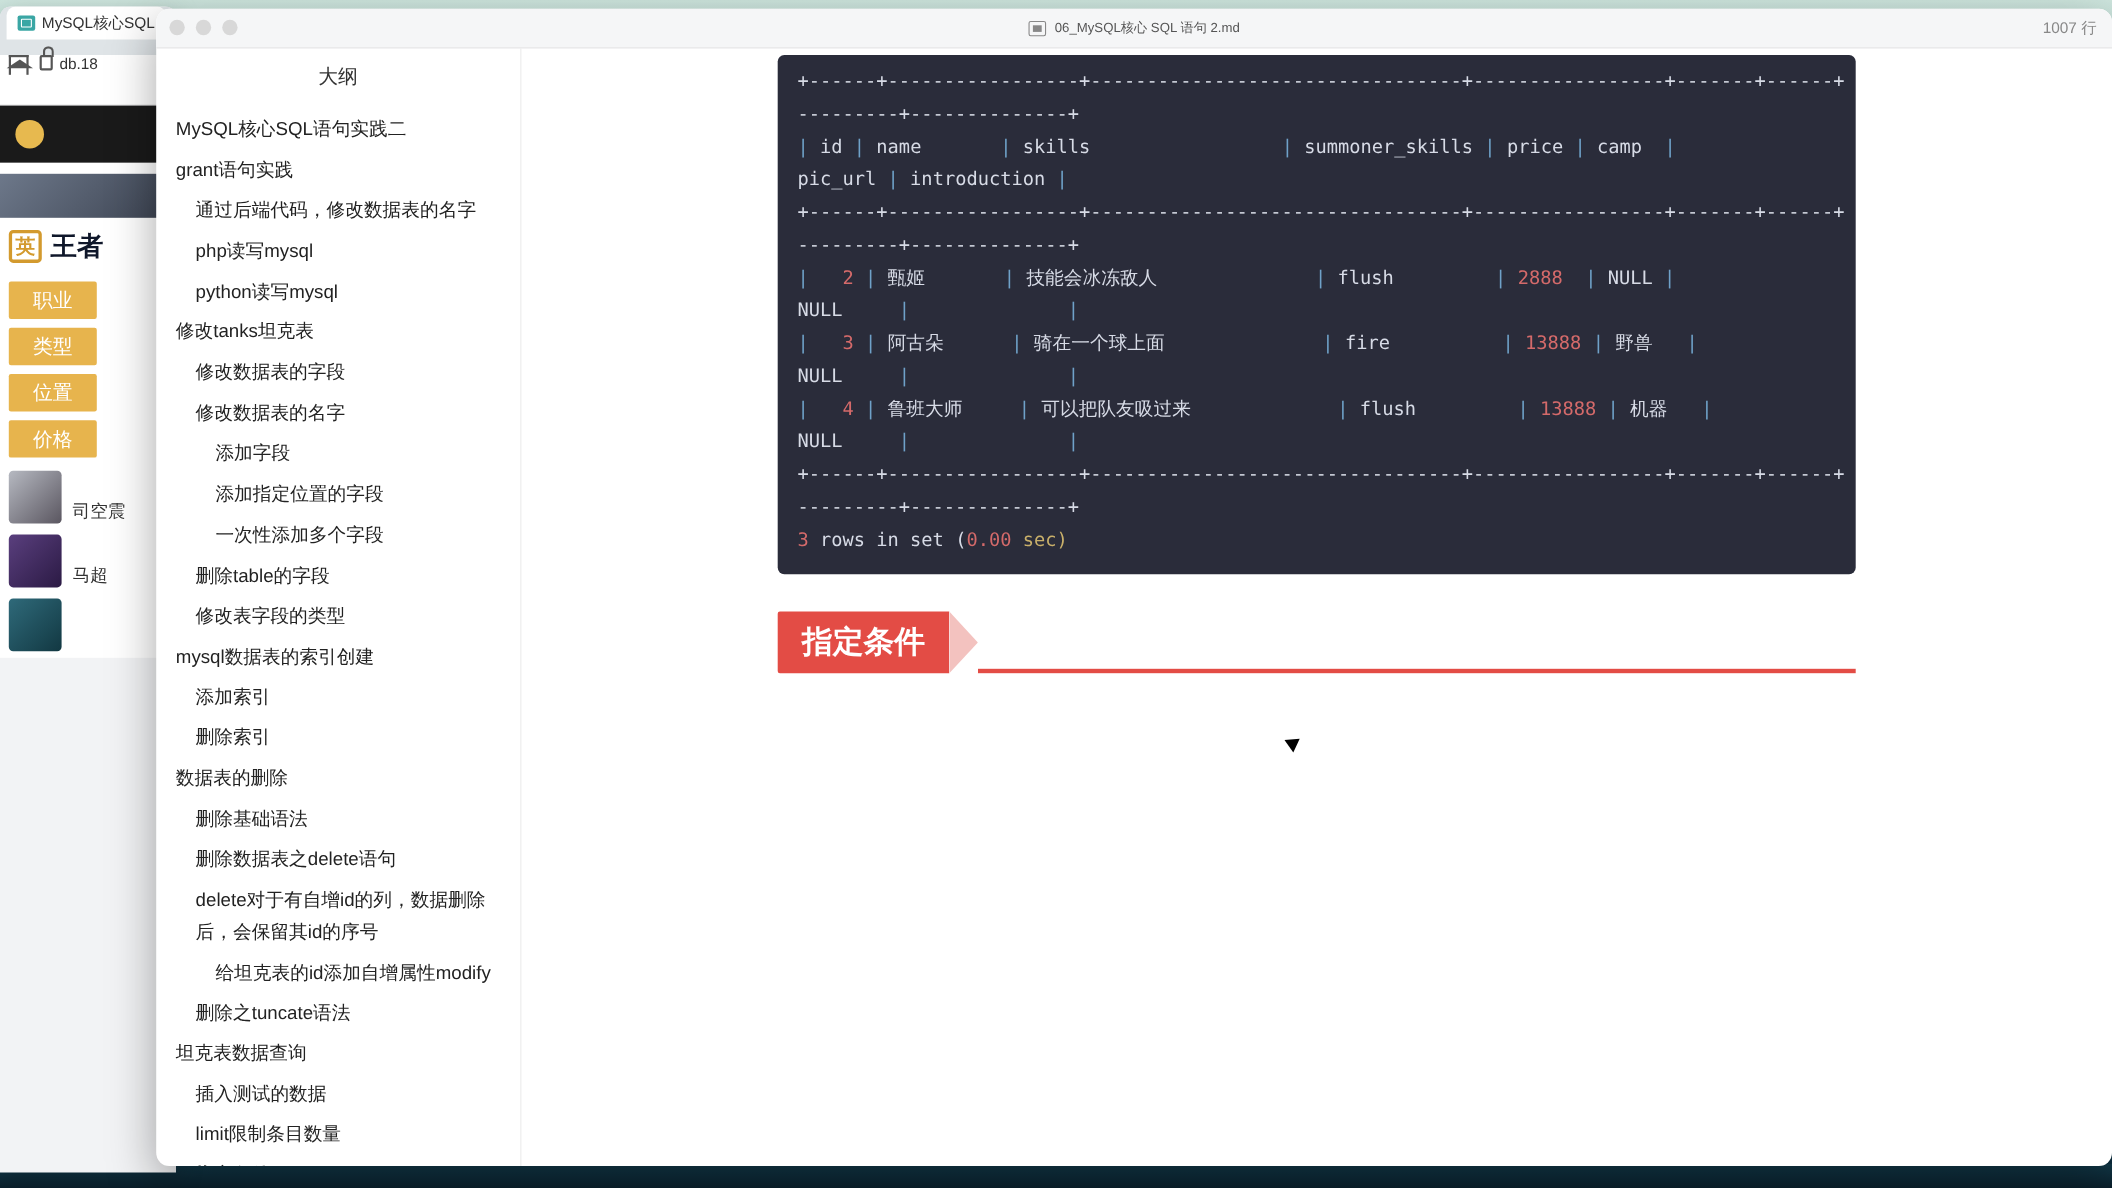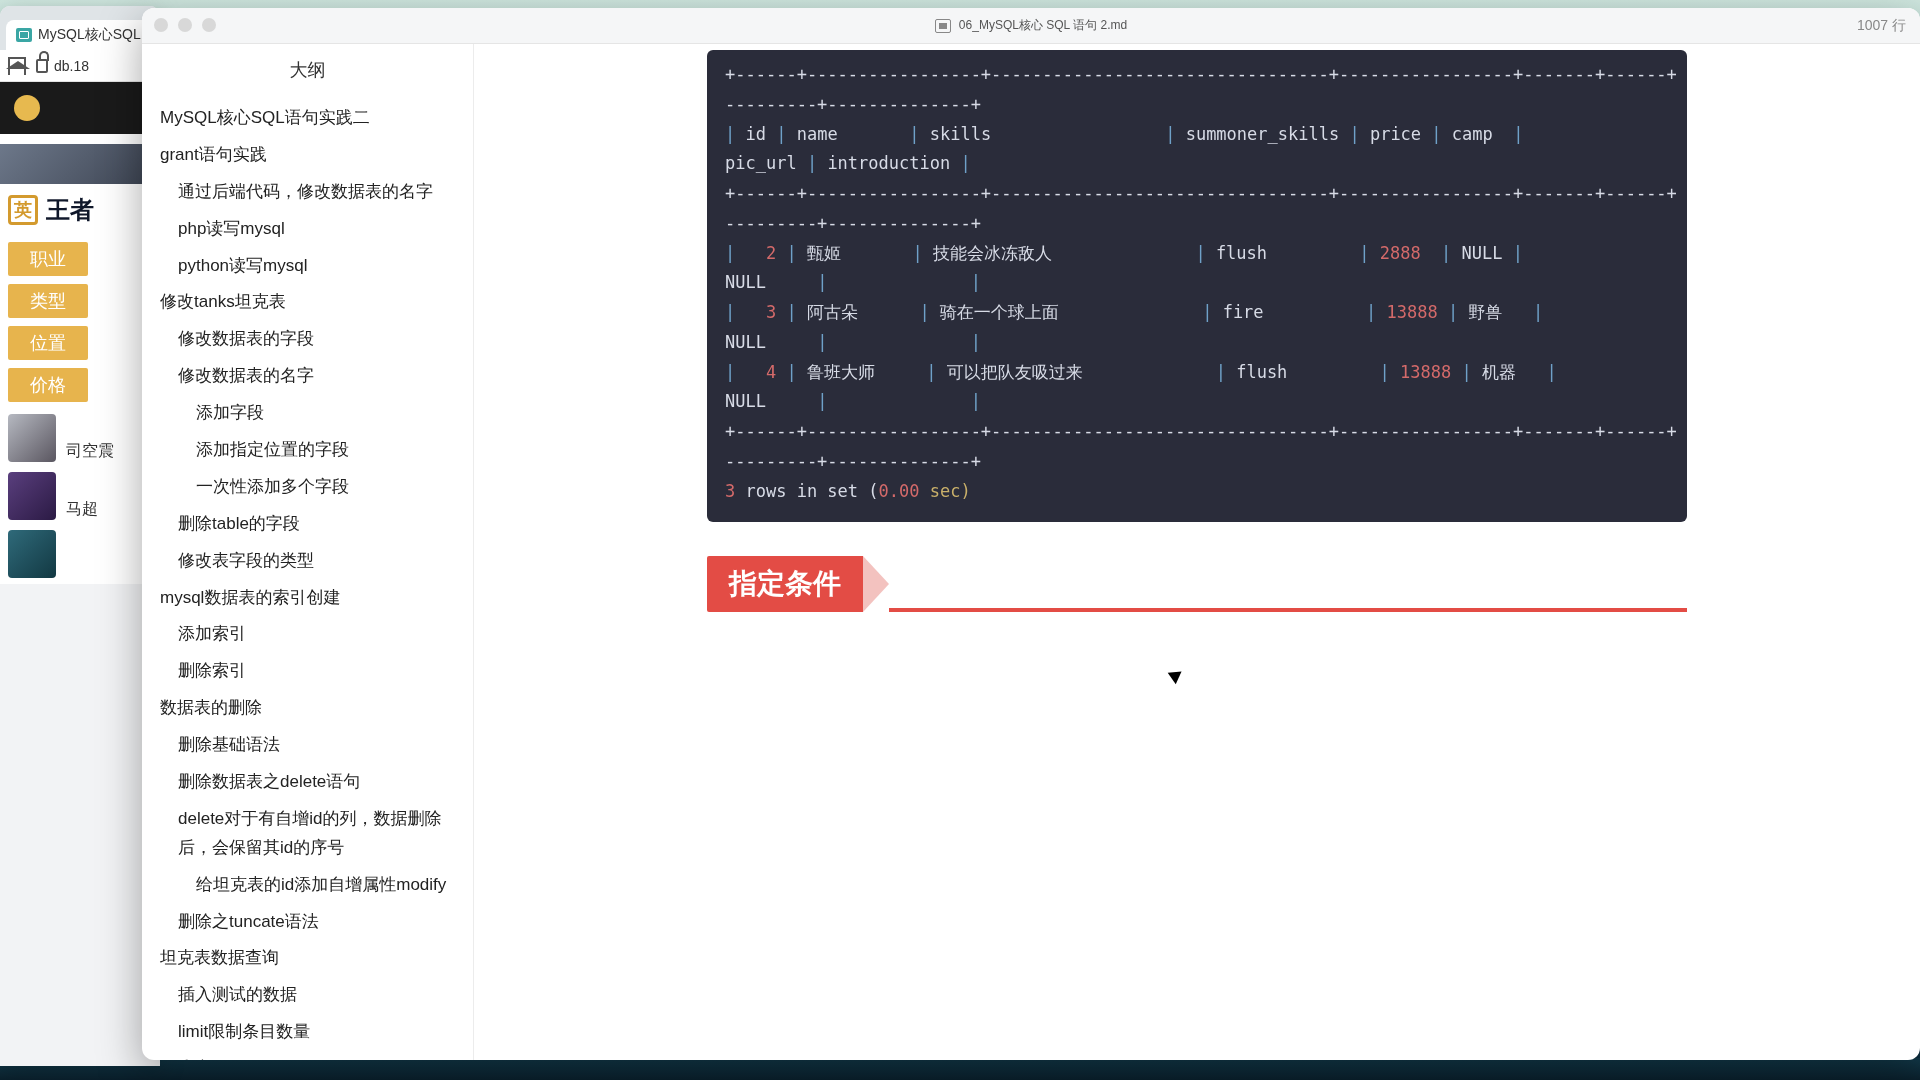--- a/index.html
+++ b/index.html
@@ -15,25 +15,25 @@
   width: 1920px; height: 22px;
   background: linear-gradient(0deg,#0a202c 0%,#133c4d 100%);
 }
 
 
 .browser {
   position: absolute; left: 0; top: 6px; width: 160px; height: 1060px;
   background: #f2f3f5; border-radius: 10px 10px 0 0; overflow: hidden;
   box-shadow: 0 6px 24px rgba(0,0,0,.25);
 }
-.browser-tabbar { height: 44px; background: #dfe4e7; display: flex; align-items: flex-end; padding: 0 6px; gap: 8px; }
+.browser-tabbar { height: 44px; background: #dfe4e7; display: flex; align-items: flex-start; padding: 0 6px; gap: 8px; }
 .browser-tab { background: #fff; border-radius: 8px 8px 0 0; padding: 6px 10px; font-size: 14px; color: #333; display: flex; align-items: center; gap: 6px; }
 .bk-icon { width: 16px; height: 14px; background: #3aa6a4; border-radius: 2px; position: relative; }
 .bk-icon::after { content:""; position:absolute; inset:3px 3px 3px 3px; border:1px solid #fff; border-radius:1px;}
-.addr { height: 32px; background:#fff; display:flex; align-items:center; gap:6px; padding:0 8px; border-bottom:1px solid #e3e3e3;}
+.addr { height: 46px; background:#fff; display:flex; align-items:flex-start; gap:6px; padding:0 8px; border-bottom:1px solid #e3e3e3;}
 .addr .home { width:18px; height:18px; border:2px solid #555; border-bottom:none; position:relative;}
 .addr .home::before { content:""; position:absolute; left:-4px; top:-10px; width:0;height:0;border:12px solid transparent;border-bottom:8px solid #555;}
 .addr .lock { width:12px;height:14px;border:2px solid #555;border-radius:2px;position:relative;margin-left:4px;}
 .addr .lock::before{content:"";position:absolute;top:-10px;left:1px;width:6px;height:8px;border:2px solid #555;border-bottom:none;border-radius:6px 6px 0 0;}
 .addr .url { font-size:14px; color:#333; }
 .site-top { height:52px; background:#1a1a1a; display:flex; align-items:center; padding-left:14px;}
 .sun { width:26px;height:26px;border-radius:50%;background:#e7b94f;position:relative;}
 .site-body { background:#fff; padding:10px 0 0 0;}
 .hero-thumb { width:160px;height:40px;background:linear-gradient(135deg,#6d788a,#3b4250);}
 .brand { display:flex;align-items:center;gap:8px;padding:10px 8px;}

